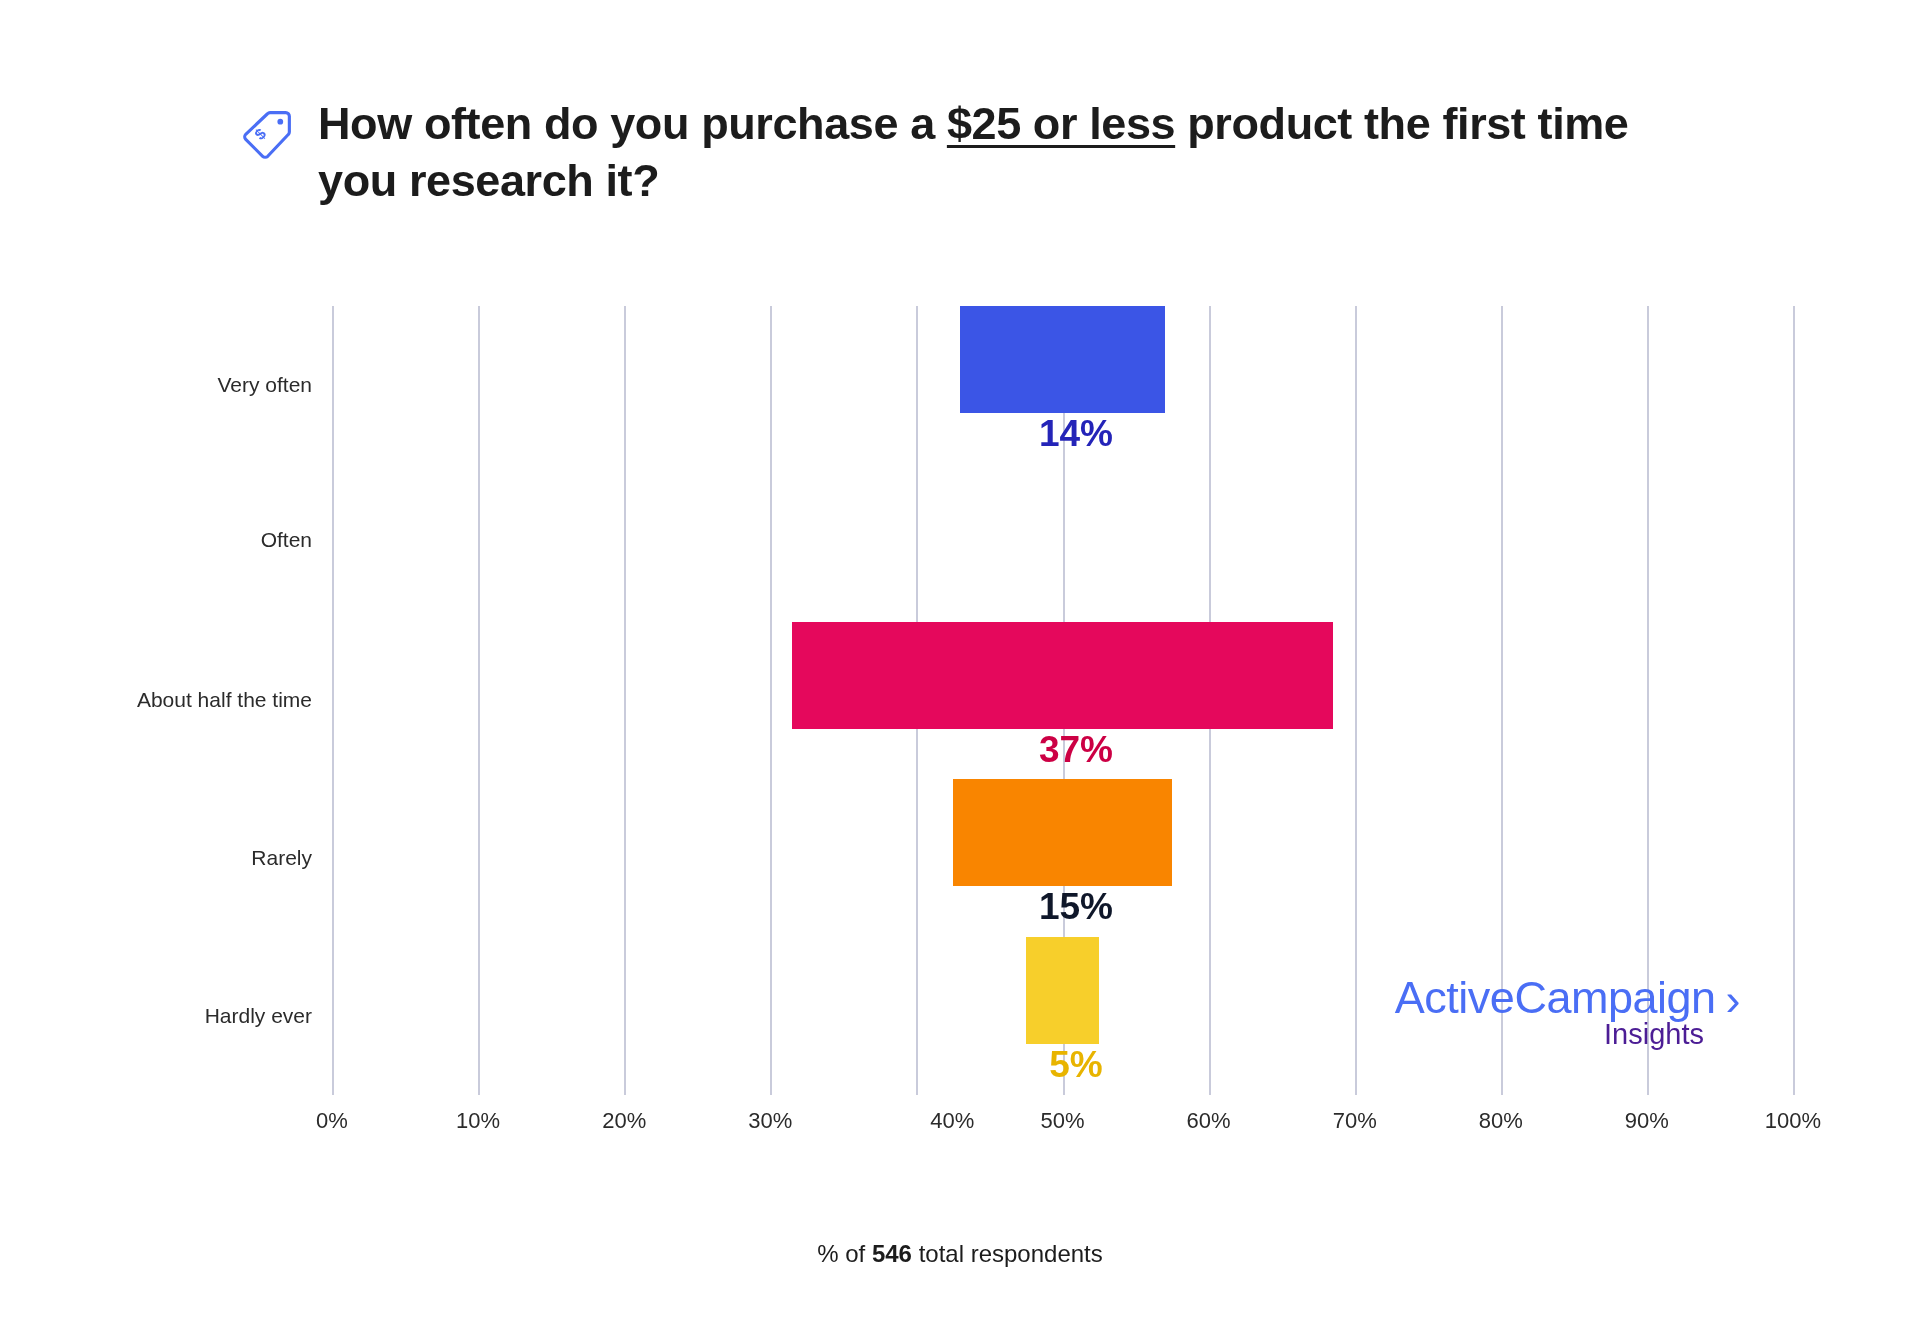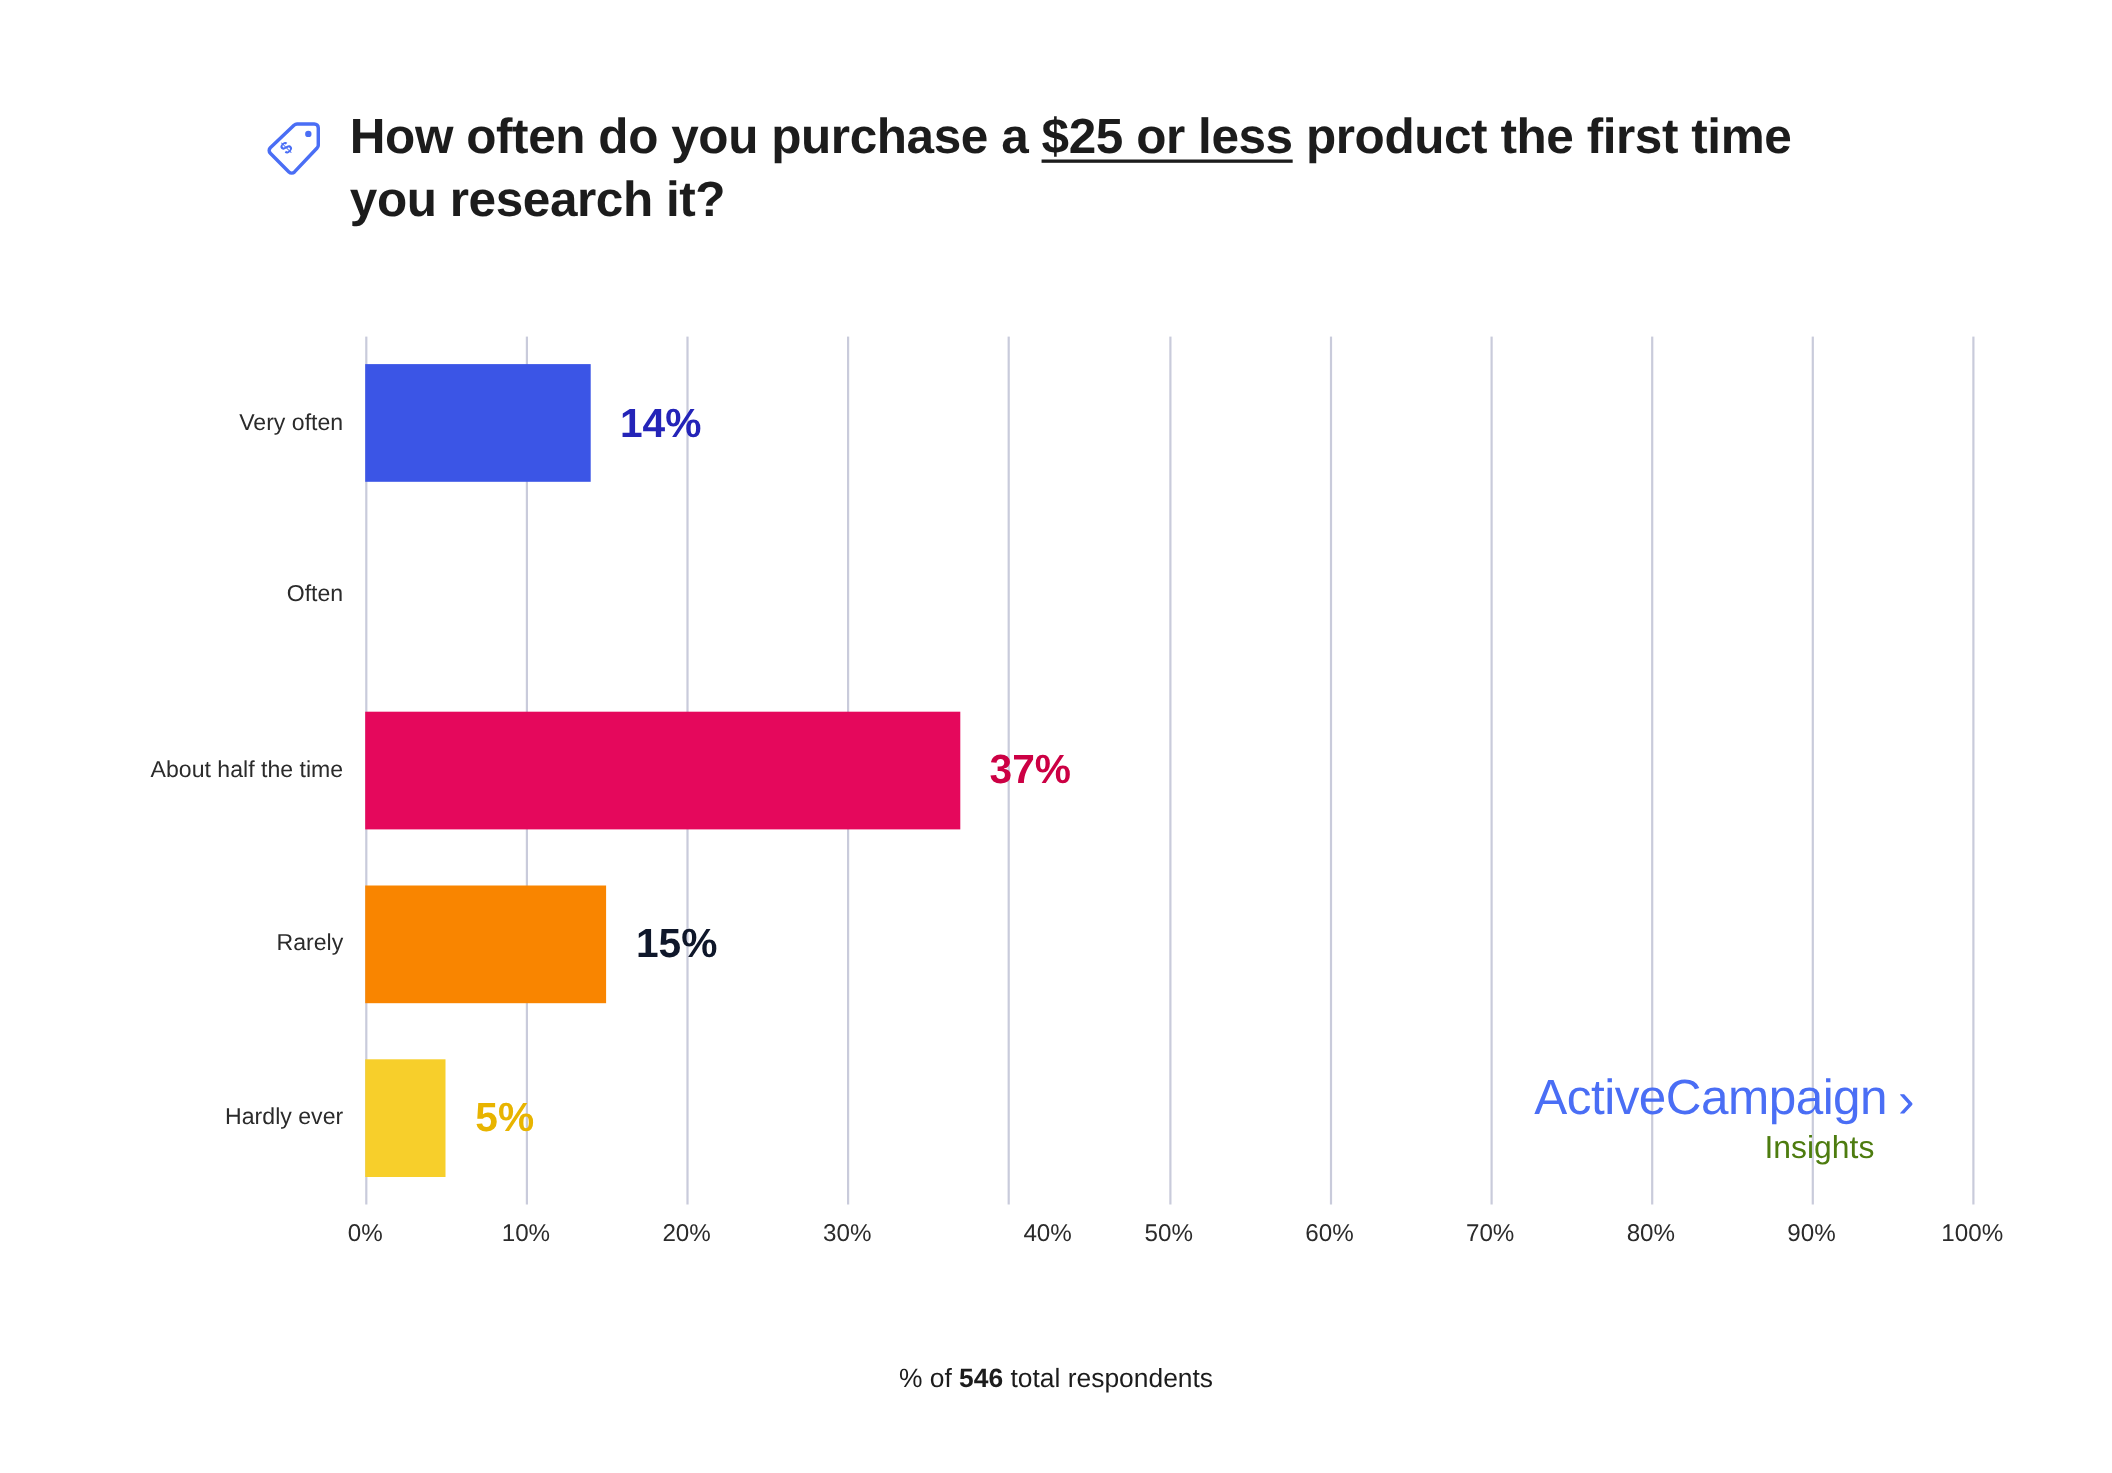--- a/index.html
+++ b/index.html
@@ -69,20 +69,21 @@
     position: absolute;
     inset: 0;
   }
   .row {
     position: absolute;
     left: 0;
     right: 0;
     height: 157.8px;
     display: flex;
     align-items: center;
+    flex-direction: column;
   }
   .bar {
     height: 107px;
     position: relative;
     z-index: 2;
   }
   .bar-value {
     font-size: 37px;
     font-weight: 700;
     margin-left: 27px;
@@ -155,22 +156,21 @@
     line-height: 1;
     white-space: nowrap;
   }
   .logo-chev {
     display: inline-block;
     margin-left: 10px;
     transform: translateY(2px);
   }
   .logo-sub {
     font-size: 29px;
-    color: #4d7c0f;
-    margin-top: 10px;
+    color: #4c1d95;
     line-height: 1;
     padding-right: 36px;
   }
 </style>
 </head>
 <body>
 
 <div class="title-row">
   <span class="tag-icon">
     <svg viewBox="0 0 48 48" width="58" height="58" fill="none" xmlns="http://www.w3.org/2000/svg">

